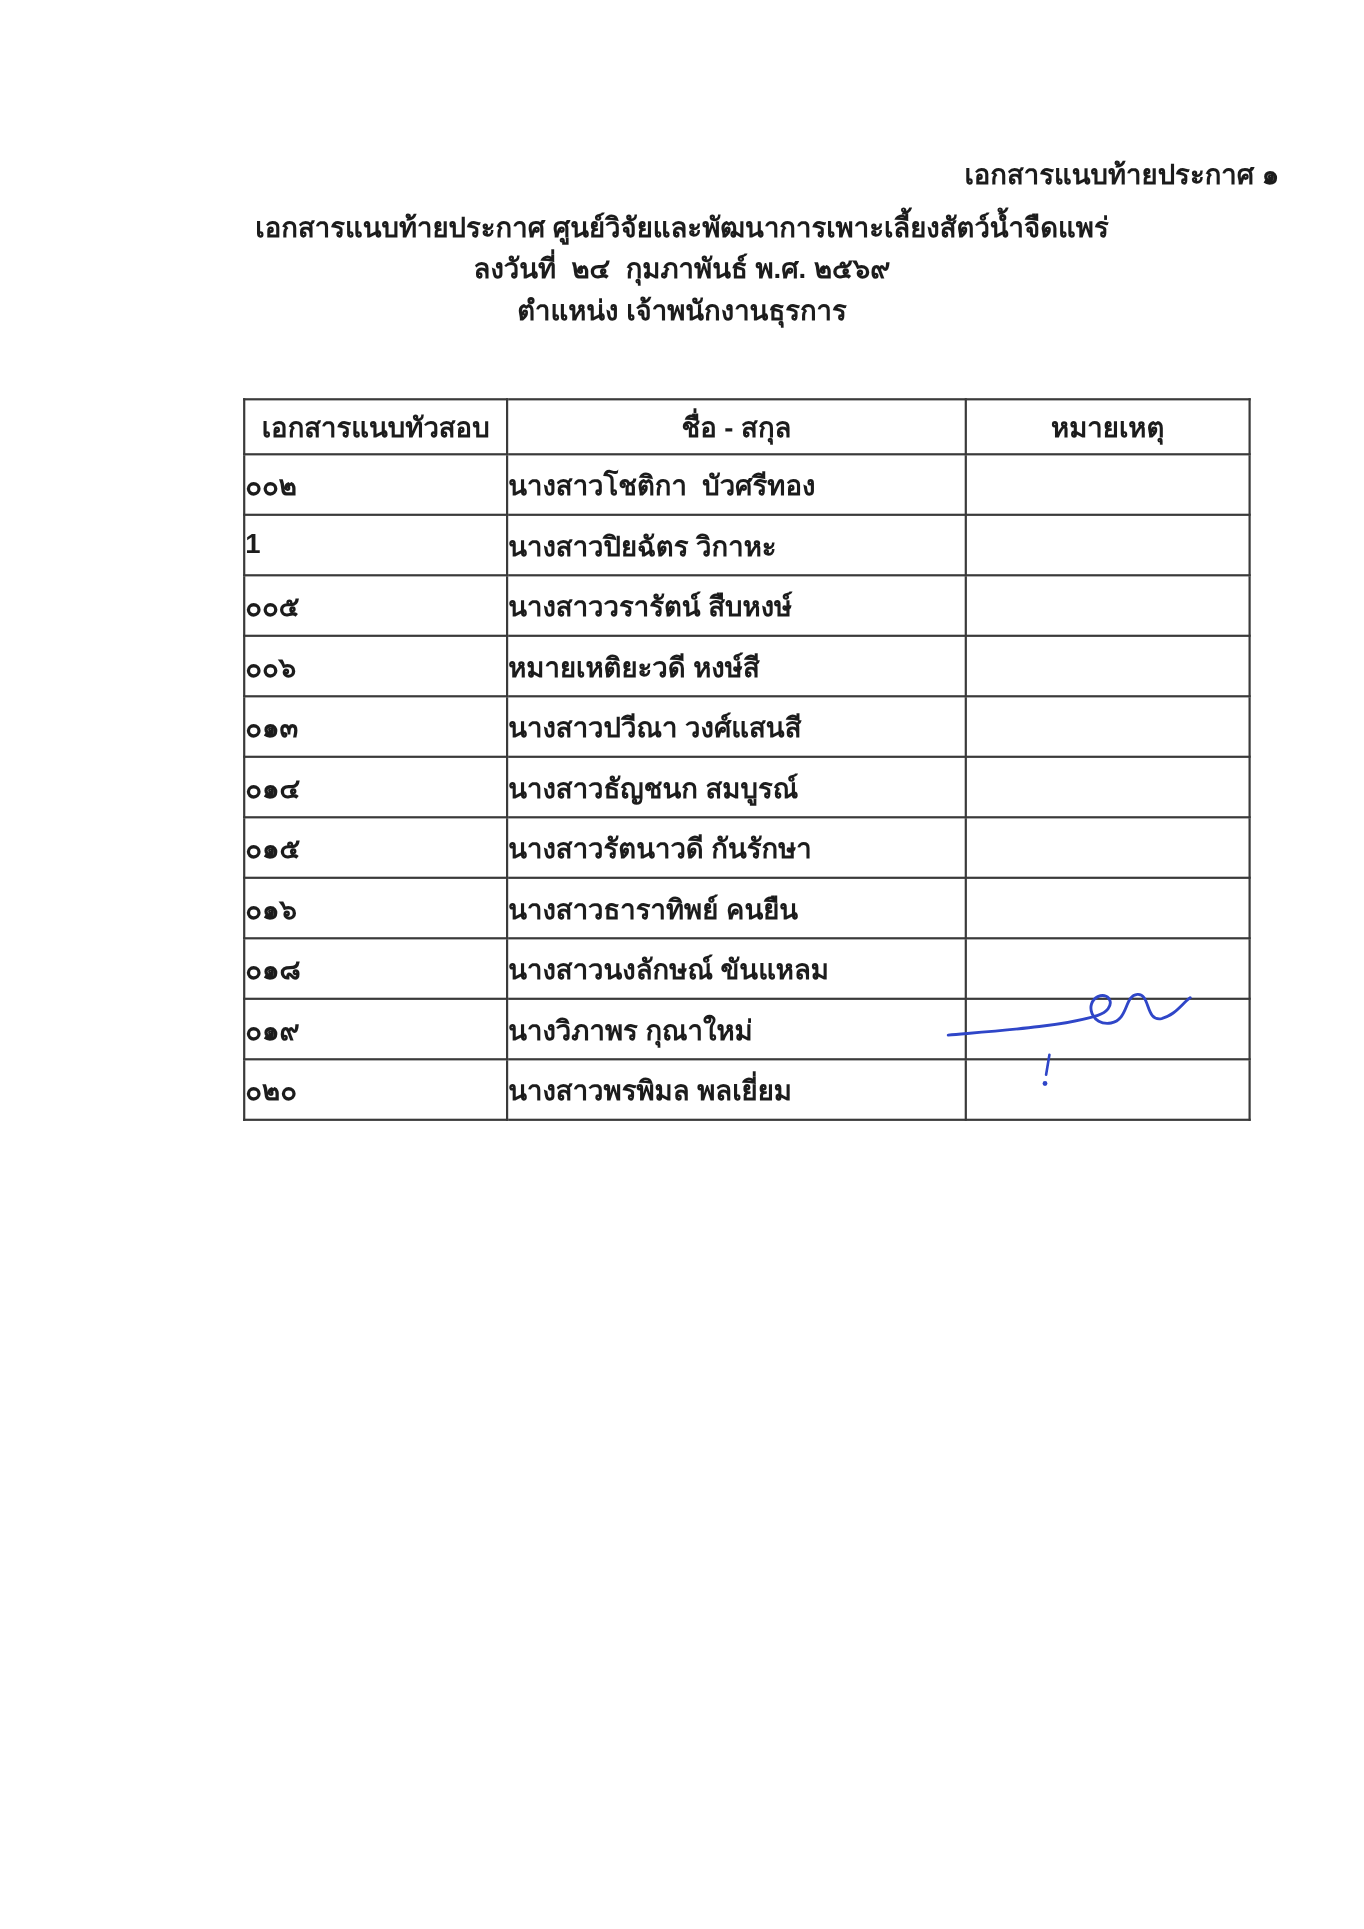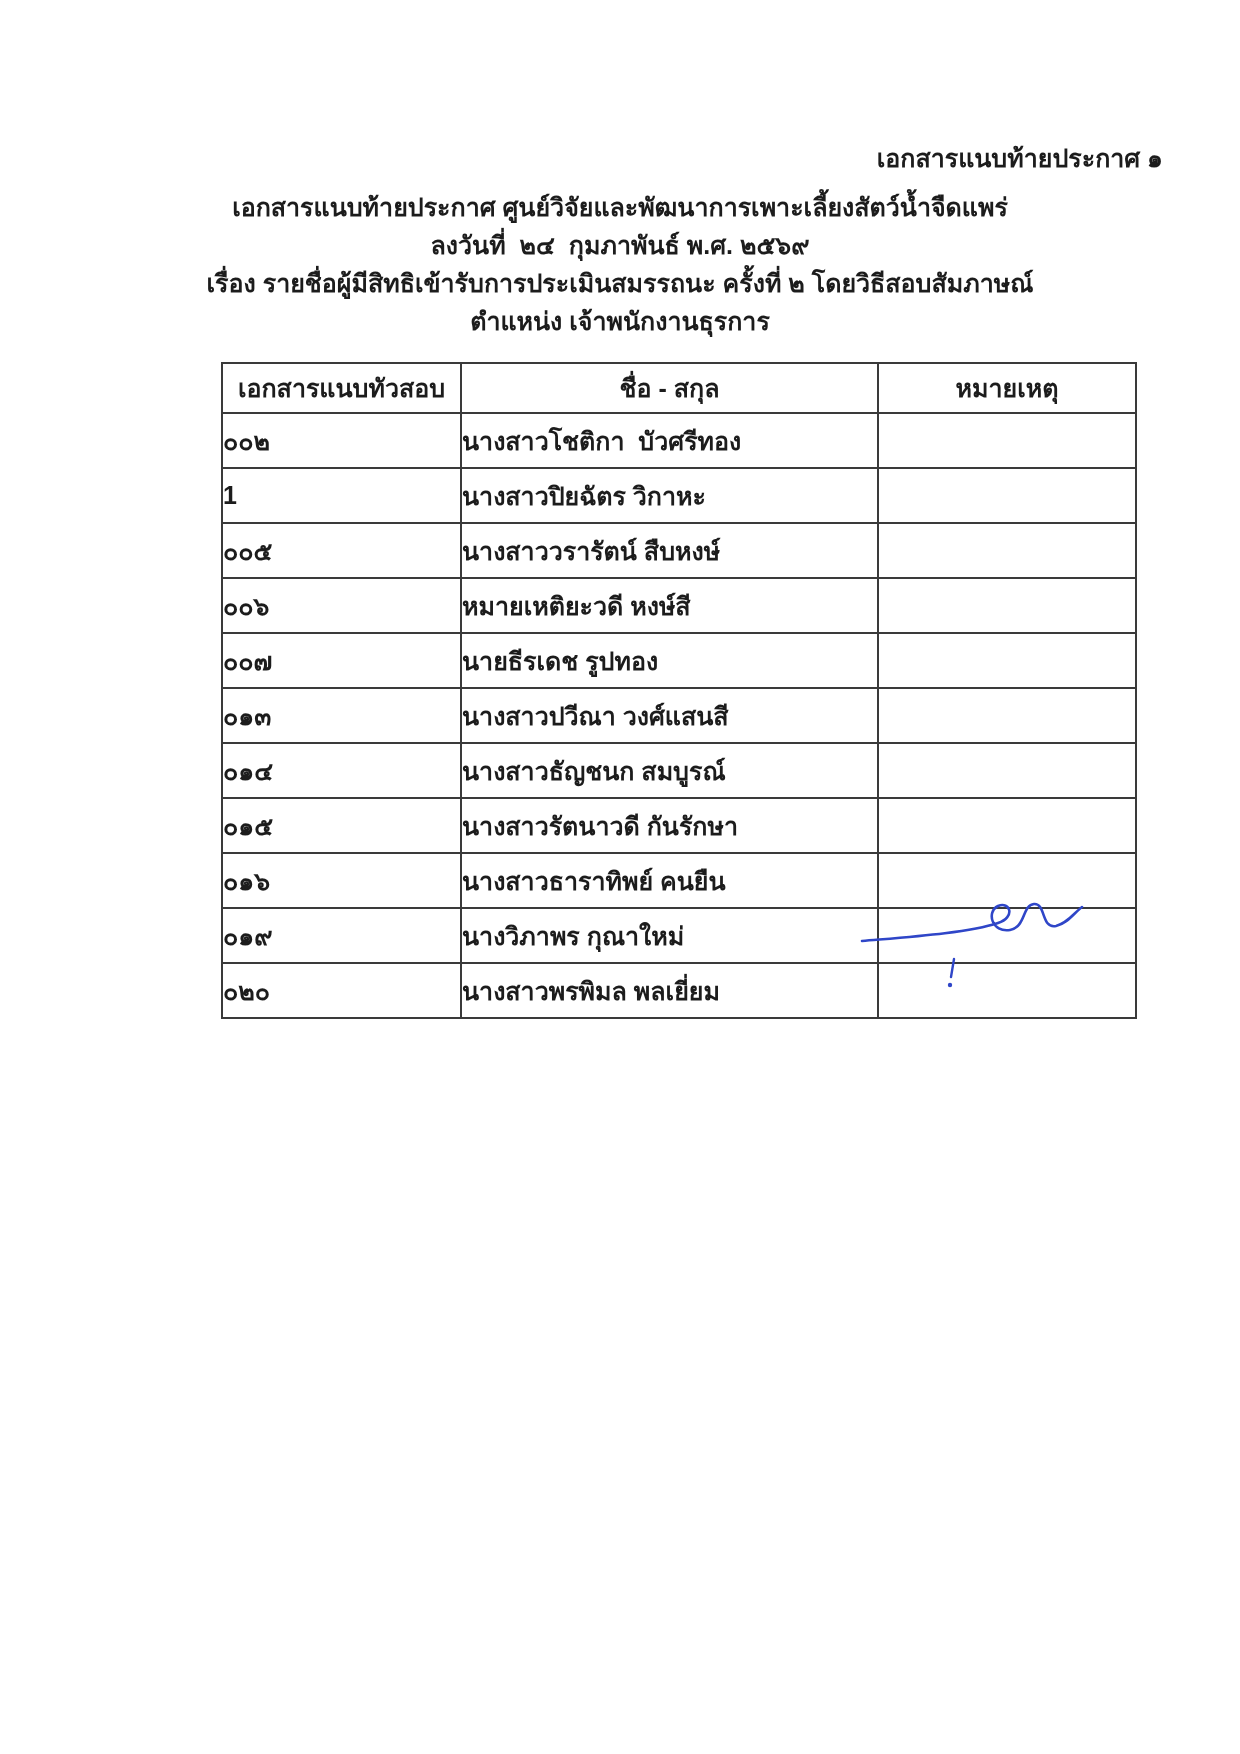--- a/index.html
+++ b/index.html
@@ -87,21 +87,20 @@
 </head>
 <body>
 
 <div class="page">
 
   <div class="corner-label">เอกสารแนบท้ายประกาศ ๑</div>
 
   <div class="header-block">
     <div class="header-line">เอกสารแนบท้ายประกาศ ศูนย์วิจัยและพัฒนาการเพาะเลี้ยงสัตว์น้ำจืดแพร่</div>
     <div class="header-line">ลงวันที่  ๒๔  กุมภาพันธ์ พ.ศ. ๒๕๖๙</div>
-    <div class="header-line">เรื่อง รายชื่อผู้มีสิทธิเข้ารับการประเมินสมรรถนะ ครั้งที่ ๒ โดยวิธีสอบสัมภาษณ์</div>
     <div class="header-line">ตำแหน่ง เจ้าพนักงานธุรการ</div>
   </div>
 
   <table class="roster">
     <colgroup>
       <col class="c-id">
       <col class="c-name">
       <col class="c-rem">
     </colgroup>
     <thead>
@@ -129,25 +128,20 @@
       <td class="cell-name">นางสาววรารัตน์ สืบหงษ์</td>
       <td class="cell-remark"></td>
     </tr>
 
     <tr>
       <td class="cell-id">๐๐๖</td>
       <td class="cell-name">หมายเหติยะวดี หงษ์สี</td>
       <td class="cell-remark"></td>
     </tr>
 
-    <tr>
-      <td class="cell-id">๐๐๗</td>
-      <td class="cell-name">นายธีรเดช รูปทอง</td>
-      <td class="cell-remark"></td>
-    </tr>
 
     <tr>
       <td class="cell-id">๐๑๓</td>
       <td class="cell-name">นางสาวปวีณา วงศ์แสนสี</td>
       <td class="cell-remark"></td>
     </tr>
 
     <tr>
       <td class="cell-id">๐๑๔</td>
       <td class="cell-name">นางสาวธัญชนก สมบูรณ์</td>
@@ -159,20 +153,25 @@
       <td class="cell-name">นางสาวรัตนาวดี กันรักษา</td>
       <td class="cell-remark"></td>
     </tr>
 
     <tr>
       <td class="cell-id">๐๑๖</td>
       <td class="cell-name">นางสาวธาราทิพย์ คนยืน</td>
       <td class="cell-remark"></td>
     </tr>
 
+    <tr>
+      <td class="cell-id">๐๑๘</td>
+      <td class="cell-name">นางสาวนงลักษณ์ ขันแหลม</td>
+      <td class="cell-remark"></td>
+    </tr>
 
     <tr>
       <td class="cell-id">๐๑๙</td>
       <td class="cell-name">นางวิภาพร กุณาใหม่</td>
       <td class="cell-remark"></td>
     </tr>
 
     <tr>
       <td class="cell-id">๐๒๐</td>
       <td class="cell-name">นางสาวพรพิมล พลเยี่ยม</td>

